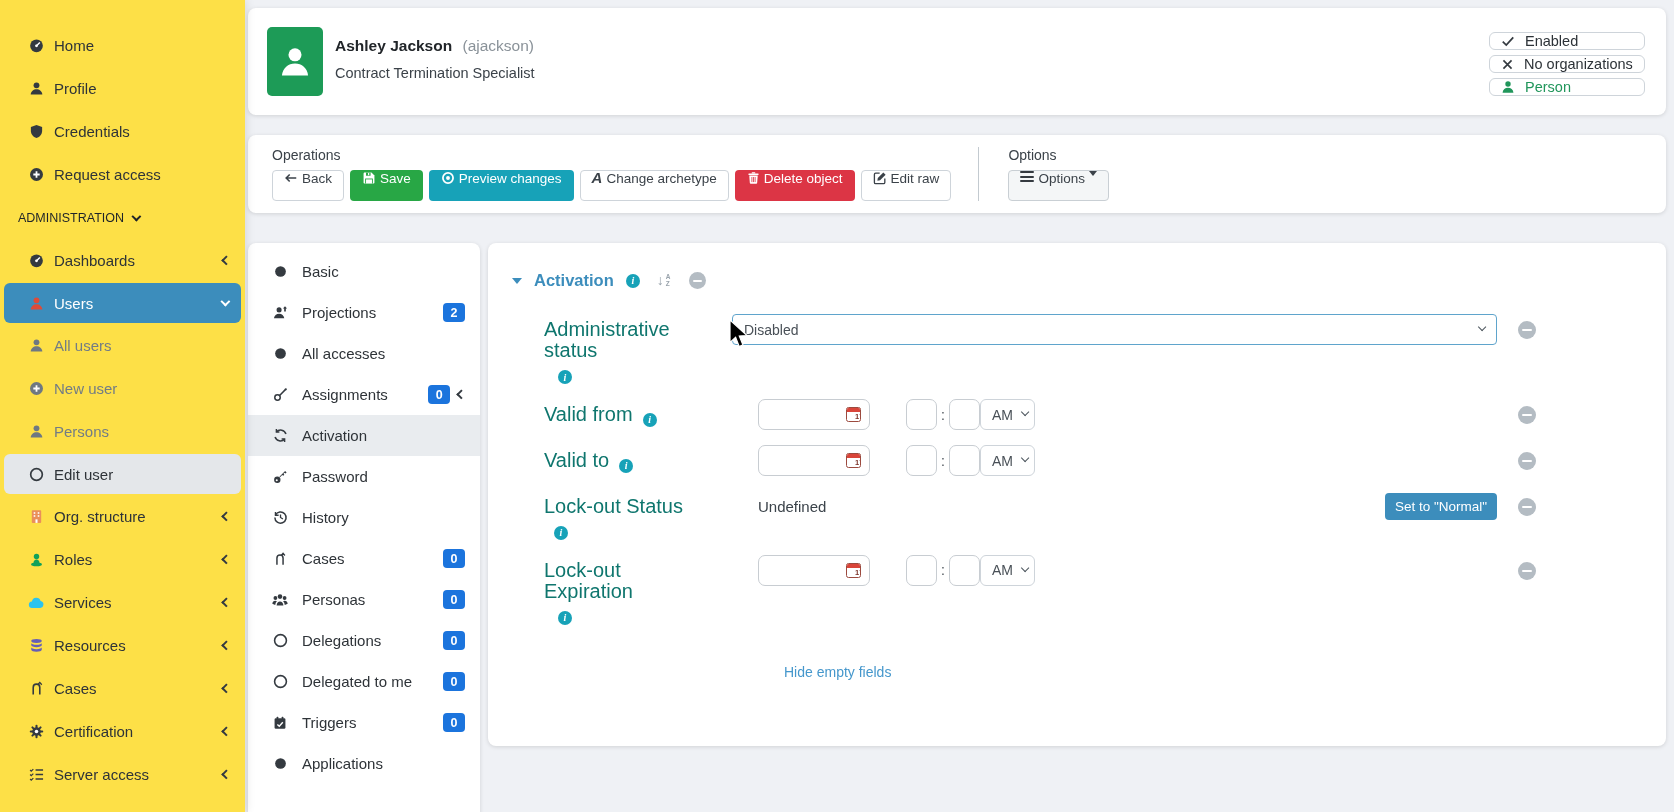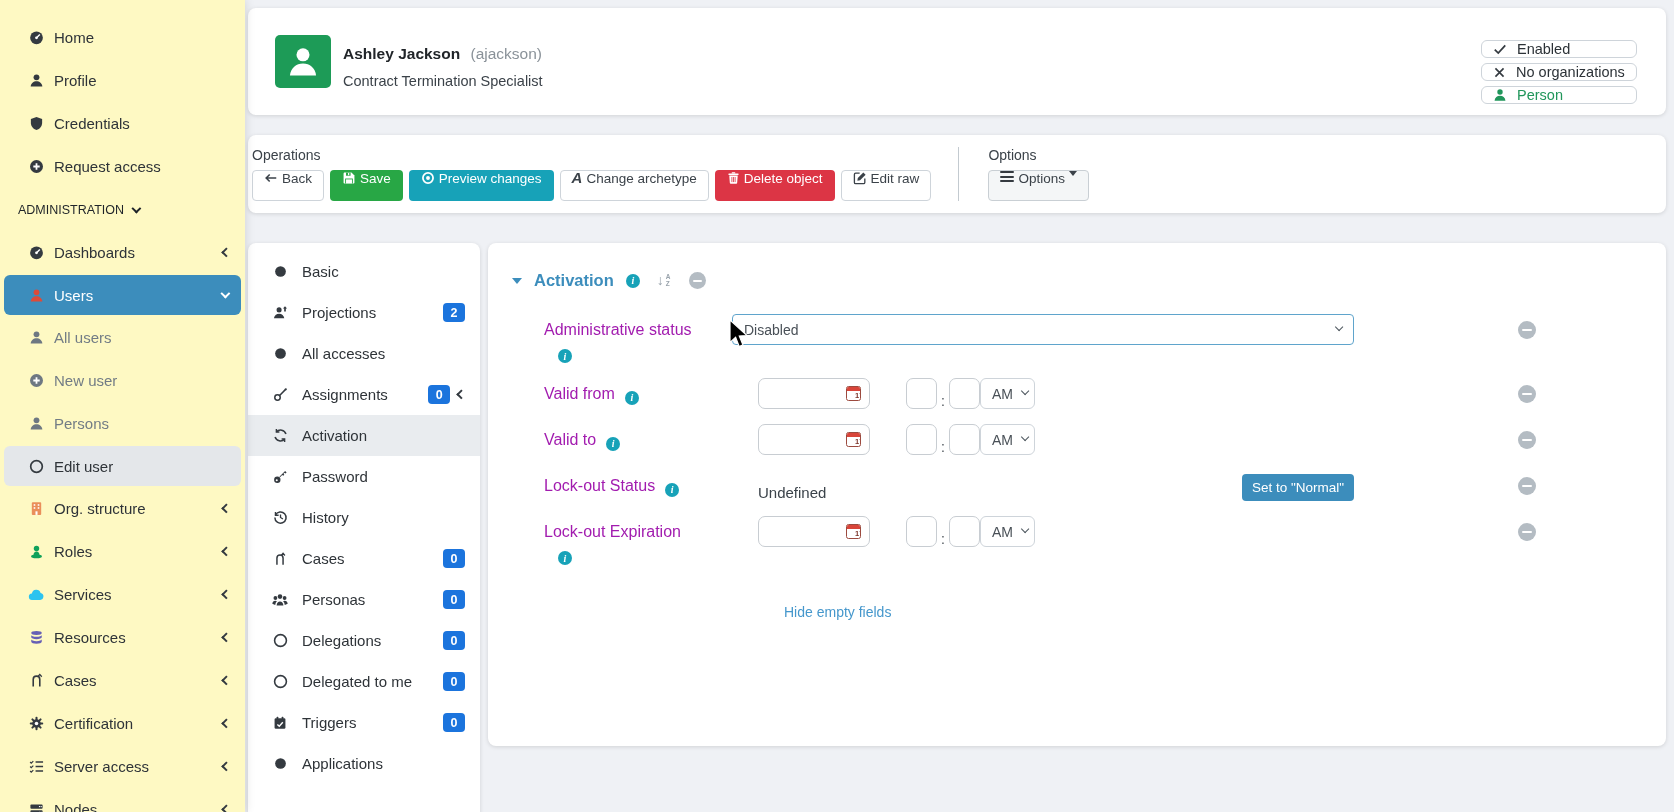--- a/index.html
+++ b/index.html
@@ -1,21 +1,21 @@
 <!DOCTYPE html>
 <html><head>
 <meta charset="utf-8">
 <style>
   *{box-sizing:border-box;margin:0;padding:0}
   html,body{width:1674px;height:812px;overflow:hidden}
   body{display:flex;background:#eff1f5;font-family:"Liberation Sans",sans-serif;color:#343a40;position:relative}
   svg{display:block}
 
   
-  .sidebar{flex:0 0 245px;background:#fef9c3;box-shadow:0 0 10px rgba(0,0,0,.14);padding-top:16px;z-index:3}
+  .sidebar{flex:0 0 245px;background:#fde047;box-shadow:0 0 10px rgba(0,0,0,.14);padding-top:24px;z-index:3}
   .s-item{height:43px;display:flex;align-items:center;padding:0 15px 0 27px;cursor:pointer}
   .s-ico{width:18px;display:flex;justify-content:center;margin-right:9px;color:#343a40;flex:0 0 18px}
   .s-lbl{font-size:15px;color:#2e3338;white-space:nowrap}
   .child .s-lbl{color:#727c85}
   .child .s-ico{color:#6e7882}
   .s-chev{margin-left:auto;color:#343a40}
   .s-item.active{background:#3c8dbc;height:40px;margin:1px 4px;border-radius:6px;padding:0 12px 0 23px}
   .s-item.active .s-lbl,.s-item.active .s-chev{color:#fff}
   .s-item.current{background:#e4e7ea;height:40px;margin:1px 4px;border-radius:6px;padding:0 12px 0 23px}
   .s-item.current .s-lbl{color:#2e3338}
@@ -24,33 +24,33 @@
   .cv.left{transform:rotate(135deg)}
   .cv.down{transform:rotate(45deg);margin-top:-3px}
   .c-red{color:#dd4b39!important}.c-orange{color:#ea8f5a!important}.c-green{color:#10a15a!important}
   .c-cyan{color:#2cc3ef!important}.c-purple{color:#665fb5!important}
 
   
   .main{flex:1;padding:8px 8px 0 3px;display:flex;flex-direction:column}
   .card{background:#fff;border-radius:8px;box-shadow:0 1px 4px rgba(0,0,0,.13)}
 
   
-  .idcard{height:107px;display:flex;padding:27px}
+  .idcard{height:107px;display:flex;padding:19px}
   .avatar{width:56px;border-radius:5px;background:#1d9b57;display:flex;align-items:center;justify-content:center;flex:0 0 56px}
   .idtext{margin-left:12px;padding-top:10px}
   .idname{font-size:15.5px}
   .idname .nm{font-weight:bold;color:#212529}
   .idname .un{color:#8a9299;margin-left:6px}
   .idrole{margin-top:10px;font-size:14.5px;color:#3b4249}
   .badges{margin-left:auto;display:flex;flex-direction:column;gap:5px;width:160px;padding:5px 2px}
   .hbadge{flex:1;border:1px solid #ced4da;border-radius:6px;display:flex;align-items:center;gap:10px;padding:0 11px;font-size:14.5px;background:#fff;color:#2c3237;cursor:pointer}
   .hbadge.green{color:#21965b}
 
   
-  .opscard{margin-top:20px;height:80px;display:flex;padding:12px 4px}
+  .opscard{margin-top:20px;height:80px;display:flex;padding:12px 24px}
   .opsgroup{display:flex;flex-direction:column}
   .opslabel{font-size:14px;color:#3b4249;margin-bottom:7px}
   .btnrow{display:flex;gap:6px}
   .btn{height:31px;display:flex;gap:4px;padding:0 11px;border-radius:4px;font-size:13.5px;border:1px solid transparent;background:#fff;color:#3b4249;cursor:pointer;white-space:nowrap}
   .btn.outline{border-color:#ced4da}
   .btn.green{background:#28a745;color:#fff}
   .btn.teal{background:#17a2b8;color:#fff}
   .btn.red{background:#dc3545;color:#fff}
   .btn.light{background:#f4f6f7;border-color:#c9cfd4}
   .archA{font-style:italic;font-weight:bold;font-size:15px;line-height:13px}
@@ -77,25 +77,25 @@
   .sort{color:#98a2ab;display:flex;align-items:flex-end;gap:2px;cursor:pointer;margin-left:6px}
   .sort .arr{font-size:14px;line-height:13px;font-weight:bold}
   .sort .let{display:flex;flex-direction:column;font-size:6.5px;line-height:6.5px;font-weight:bold}
   .minus{width:18px;height:18px;border-radius:50%;background:#b4bcc3;position:relative;flex:0 0 18px;cursor:pointer}
   .minus::before{content:"";position:absolute;left:4px;right:4px;top:8px;height:2px;background:#fff;border-radius:1px}
   .sechead .minus{width:17px;height:17px;flex-basis:17px;margin-left:8px}
 
   
   .form{margin:24px 0 0 36px;width:992px}
   .frow{display:flex;align-items:flex-start;margin-bottom:15px;min-height:31px}
-  .flabel{width:162px;font-size:16px;color:#a21caf;padding-top:5px;line-height:21px;flex:0 0 162px}
+  .flabel{width:162px;font-size:20px;color:#0f766e;padding-top:5px;line-height:21px;flex:0 0 162px}
   .flabel .info{vertical-align:-2px;margin-left:10px;display:inline-flex}
   .flabel.stack .lbltxt{display:block}
   .flabel.stack .info{display:inline-flex;margin:9px 0 0 14px}
-  .fzone{width:622px;margin-left:26px;display:flex;align-items:flex-end;min-height:31px}
+  .fzone{width:765px;margin-left:26px;display:flex;align-items:center;min-height:31px}
   .frow>.minus{margin-left:auto;margin-top:7px}
   .select{height:31px;border:1px solid #ced4da;border-radius:4px;background:#fff;display:flex;align-items:center;padding:0 11px;font-size:14px;color:#495057;cursor:pointer}
   .select .cv{margin-left:auto;color:#4d565e;border-width:0 1.8px 1.8px 0;padding:2.6px;transform:rotate(45deg);margin-top:-4px}
   .select.full{width:100%;border-color:#5fa4cc}
   .select.am{width:55px;border-radius:6px;flex:0 0 55px}
   .select.am .cv{margin-left:9px}
   .dinput{width:112px;height:31px;border:1px solid #c8cdd2;border-radius:7px;background:#fff;display:flex;align-items:center;justify-content:flex-end;padding:0 8px;margin:0 36px 0 26px;cursor:text;flex:0 0 112px}
   .tinput{width:31px;height:31px;border:1px solid #c8cdd2;border-radius:7px;background:#fff;flex:0 0 31px;font-size:14px;text-align:center;color:#495057;outline:none}
   .colon{margin:0 4px;color:#495057;font-size:14px}
   .calico{position:relative;width:15px;height:15px;border-radius:2.5px;background:#fff;border:1px solid #9c4a3f;overflow:hidden}

